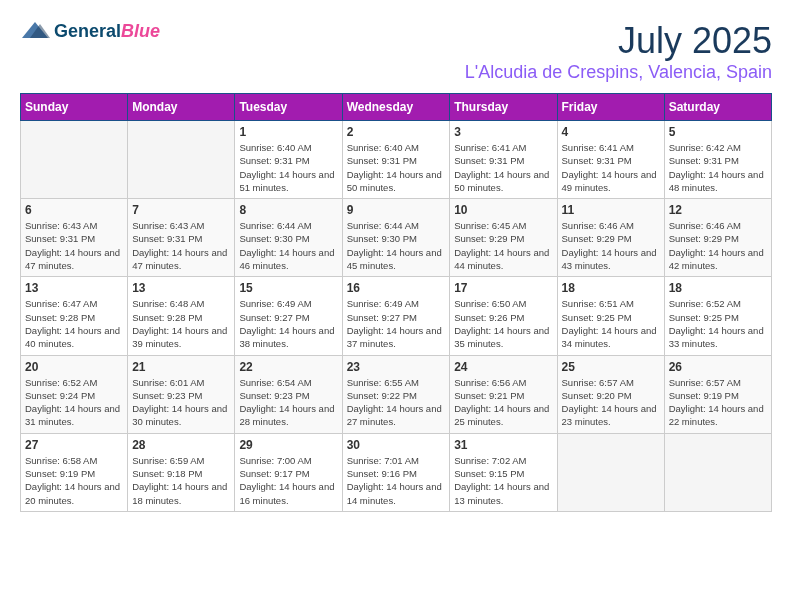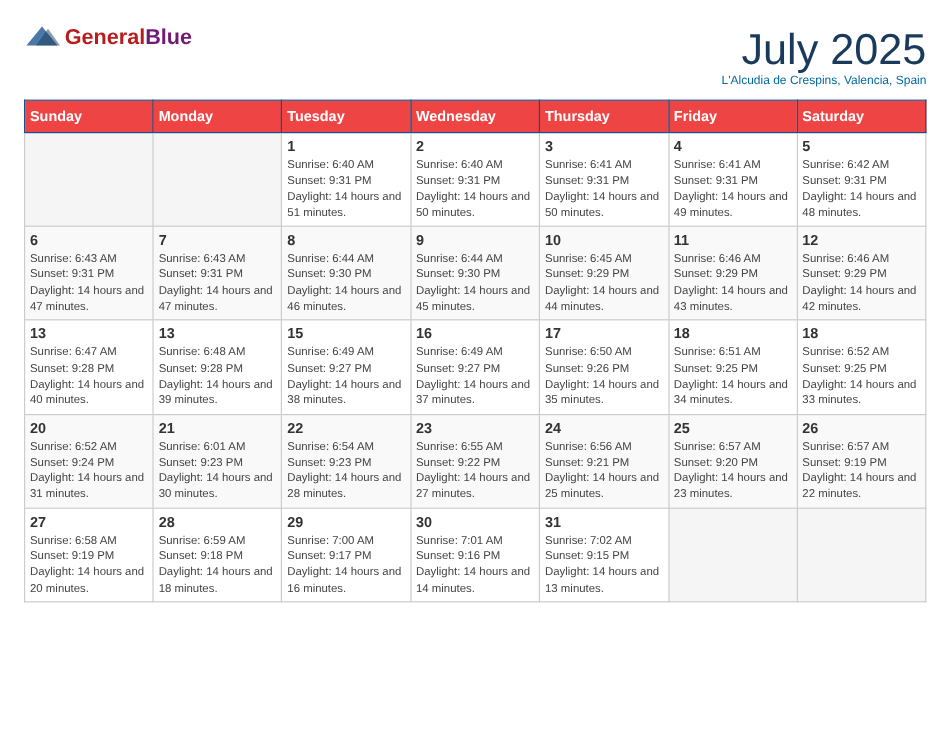--- a/index.html
+++ b/index.html
@@ -28,30 +28,30 @@
     .title-area {
       text-align: right;
       margin-left: 32px;
     }
     .month-title {
       font-size: 36px;
       color: #1a3a5c;
       font-weight: normal;
     }
     .location-subtitle {
-      font-size: 10px;
-      color: #0369a1;
+      font-size: 18px;
+      color: #8b5cf6;
     }
     .calendar-table {
       width: 100%;
       border-collapse: collapse;
       border: 1px solid #ccc;
     }
     .calendar-table th {
-      background-color: #ef4444;
+      background-color: #a21caf;
       color: white;
       padding: 6px 4px;
       font-size: 12px;
       text-align: left;
       border: 1px solid #1a5089;
     }
     .calendar-table td {
       border: 1px solid #ccc;
       padding: 4px 4px;
       vertical-align: top;
@@ -84,21 +84,21 @@
 <body>
 
 <div class="header-area">
   <div class="logo">
     <svg class="logo-icon" viewBox="0 0 30 22" xmlns="http://www.w3.org/2000/svg">
       <rect x="0" y="0" width="30" height="22" fill="#fff"></rect>
       <polygon points="15,2 28,18 2,18" fill="#2a6099" opacity="0.85"></polygon>
       <polygon points="20,4 30,18 10,18" fill="#1a3a5c" opacity="0.5"></polygon>
     </svg>
     <div>
-      <span style="font-size:18px;font-weight:bold;color:#b91c1c;">General</span><span style="font-size:18px;font-weight:bold;color:#701a75;">Blue</span>
+      <span style="font-size:18px;font-weight:bold;color:#0c4a6e;">General</span><span style="font-size:18px;font-weight:bold;color:#ec4899;font-style:italic;">Blue</span>
     </div>
   </div>
   <div class="title-area">
     <div class="month-title">July 2025</div>
     <div class="location-subtitle">L'Alcudia de Crespins, Valencia, Spain</div>
   </div>
 </div>
 
 <table class="calendar-table">
   <thead>

